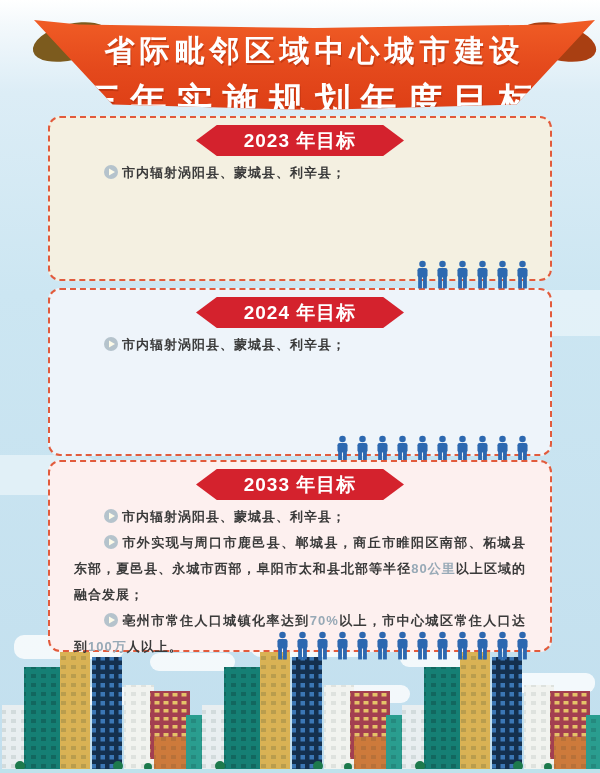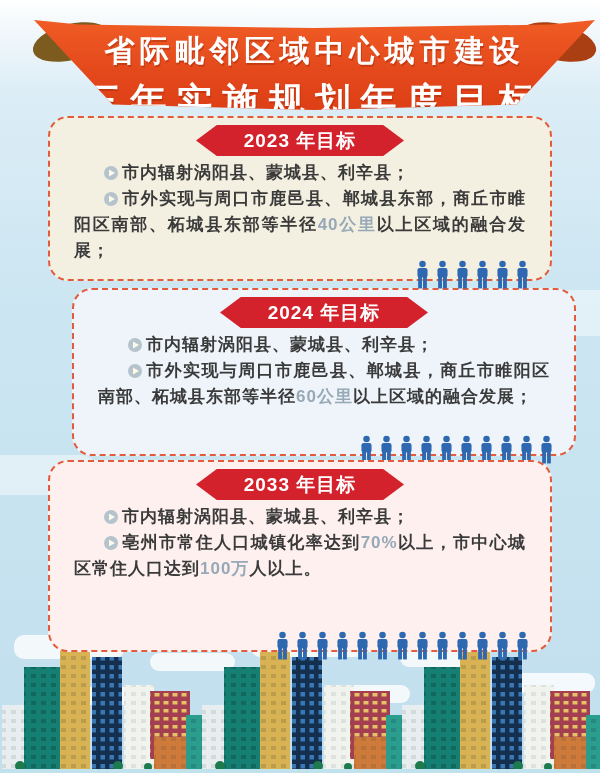--- a/index.html
+++ b/index.html
@@ -21,30 +21,30 @@
     background:linear-gradient(180deg,#f05c25 0%,#e4491c 55%,#de3f16 100%);
     clip-path:polygon(0% 0%,8% 5%,50% 9%,92% 5%,100% 0%,86% 94%,50% 100%,14% 94%);
   }
   .title-line{color:#fff;font-weight:bold;text-align:center;
     text-shadow:1px 2px 0 rgba(140,30,0,.35);}
   .title-line.l1{font-size:30px;margin-top:11px;letter-spacing:5px;}
   .title-line.l2{font-size:36px;margin-top:5px;letter-spacing:10px;}
 
   
   .panel{position:absolute;left:48px;width:504px;box-sizing:border-box;
-    border:2px dashed #e25b3c;border-radius:20px;padding:4px 24px 0;}
+    border:2px dashed #e25b3c;border-radius:12px;padding:4px 24px 0;}
   .panel.p0{top:116px;height:165px;background:#f4f0e1;}
-  .panel.p1{top:288px;height:168px;background:#eef4fa;z-index:2;margin-left:24px;}
+  .panel.p1{top:288px;height:168px;background:#eef4fa;z-index:2;}
   .panel.p2{top:460px;height:192px;background:#fdf0ef;z-index:3;}
 
   .badge{width:208px;height:31px;margin:3px auto 4px;background:#d4222d;color:#fff;
     clip-path:polygon(0 50%,10% 0,90% 0,100% 50%,90% 100%,10% 100%);
     font-size:19px;font-weight:bold;text-align:center;line-height:31px;letter-spacing:1px;}
 
-  .bullet{margin:0;font-size:17px;font-weight:bold;color:#3a3a3a;line-height:26px;
+  .bullet{margin:0;font-size:13px;font-weight:bold;color:#3a3a3a;line-height:26px;
     letter-spacing:1px;text-align:justify;text-indent:30px;}
   .play{display:inline-block;width:14px;height:14px;vertical-align:-2px;margin-right:4px;}
   .hl{color:#97a9b6;}
 
   .people{position:absolute;right:20px;bottom:-13px;display:flex;gap:5px;z-index:5;}
   .person{width:15px;height:33px;fill:#2d68b0;}
 
   
   .skyline{position:absolute;left:0;bottom:0;z-index:1;display:block;}
 </style>
@@ -66,26 +66,20 @@
   </header>
 
   <section class="panel p0">
     <div class="badge">2023 年目标</div>
     <p class="bullet">
       <svg class="play" viewBox="0 0 14 14">
           <circle cx="7" cy="7" r="7" fill="#b5c3cc"></circle>
           <path d="M5 3.6 L11 7 L5 10.4 Z" fill="#fdfbe9"></path>
         </svg><span>市内辐射涡阳县、蒙城县、利辛县；</span>
     </p>
-    <p class="bullet">
-      <svg class="play" viewBox="0 0 14 14">
-          <circle cx="7" cy="7" r="7" fill="#b5c3cc"></circle>
-          <path d="M5 3.6 L11 7 L5 10.4 Z" fill="#fdfbe9"></path>
-        </svg><span>市外实现与周口市鹿邑县、郸城县东部，商丘市睢阳区南部、柘城县东部等半径</span><span class="hl">40公里</span><span>以上区域的融合发展；</span>
-    </p>
     <div class="people">
       <svg class="person" viewBox="0 0 22 44">
           <circle cx="11" cy="5" r="4.8"></circle>
           <rect x="3.6" y="11" width="14.8" height="14" rx="3.2"></rect>
           <rect x="4.6" y="23" width="5.6" height="18"></rect>
           <rect x="11.8" y="23" width="5.6" height="18"></rect>
         </svg>
     <svg class="person" viewBox="0 0 22 44">
           <circle cx="11" cy="5" r="4.8"></circle>
           <rect x="3.6" y="11" width="14.8" height="14" rx="3.2"></rect>
@@ -120,26 +114,20 @@
   </section>
 
   <section class="panel p1">
     <div class="badge">2024 年目标</div>
     <p class="bullet">
       <svg class="play" viewBox="0 0 14 14">
           <circle cx="7" cy="7" r="7" fill="#b5c3cc"></circle>
           <path d="M5 3.6 L11 7 L5 10.4 Z" fill="#fdfbe9"></path>
         </svg><span>市内辐射涡阳县、蒙城县、利辛县；</span>
     </p>
-    <p class="bullet">
-      <svg class="play" viewBox="0 0 14 14">
-          <circle cx="7" cy="7" r="7" fill="#b5c3cc"></circle>
-          <path d="M5 3.6 L11 7 L5 10.4 Z" fill="#fdfbe9"></path>
-        </svg><span>市外实现与周口市鹿邑县、郸城县，商丘市睢阳区南部、柘城县东部等半径</span><span class="hl">60公里</span><span>以上区域的融合发展；</span>
-    </p>
     <div class="people">
       <svg class="person" viewBox="0 0 22 44">
           <circle cx="11" cy="5" r="4.8"></circle>
           <rect x="3.6" y="11" width="14.8" height="14" rx="3.2"></rect>
           <rect x="4.6" y="23" width="5.6" height="18"></rect>
           <rect x="11.8" y="23" width="5.6" height="18"></rect>
         </svg>
     <svg class="person" viewBox="0 0 22 44">
           <circle cx="11" cy="5" r="4.8"></circle>
           <rect x="3.6" y="11" width="14.8" height="14" rx="3.2"></rect>
@@ -197,20 +185,26 @@
       </div>
   </section>
 
   <section class="panel p2">
     <div class="badge">2033 年目标</div>
     <p class="bullet">
       <svg class="play" viewBox="0 0 14 14">
           <circle cx="7" cy="7" r="7" fill="#b5c3cc"></circle>
           <path d="M5 3.6 L11 7 L5 10.4 Z" fill="#fdfbe9"></path>
         </svg><span>市内辐射涡阳县、蒙城县、利辛县；</span>
+    </p>
+    <p class="bullet">
+      <svg class="play" viewBox="0 0 14 14">
+          <circle cx="7" cy="7" r="7" fill="#b5c3cc"></circle>
+          <path d="M5 3.6 L11 7 L5 10.4 Z" fill="#fdfbe9"></path>
+        </svg><span>市外实现与周口市鹿邑县、郸城县，商丘市睢阳区南部、柘城县东部，夏邑县、永城市西部，阜阳市太和县北部等半径</span><span class="hl">80公里</span><span>以上区域的融合发展；</span>
     </p>
     <p class="bullet">
       <svg class="play" viewBox="0 0 14 14">
           <circle cx="7" cy="7" r="7" fill="#b5c3cc"></circle>
           <path d="M5 3.6 L11 7 L5 10.4 Z" fill="#fdfbe9"></path>
         </svg><span>亳州市常住人口城镇化率达到</span><span class="hl">70%</span><span>以上，市中心城区常住人口达到</span><span class="hl">100万</span><span>人以上。</span>
     </p>
     <div class="people">
       <svg class="person" viewBox="0 0 22 44">
           <circle cx="11" cy="5" r="4.8"></circle>

